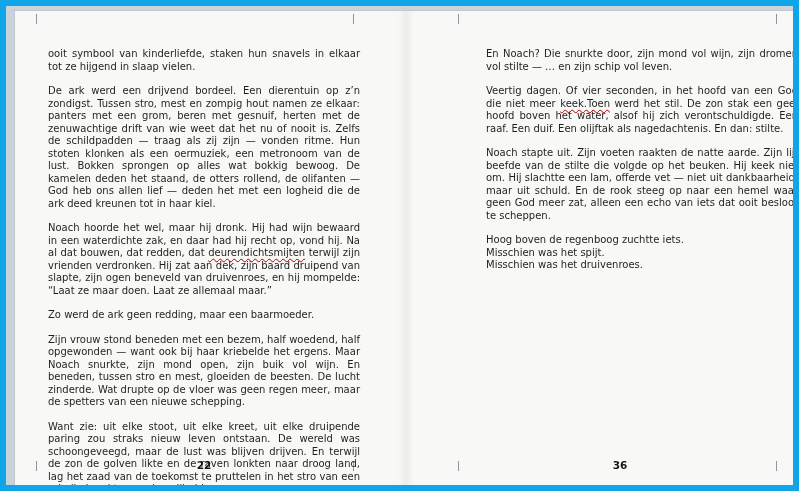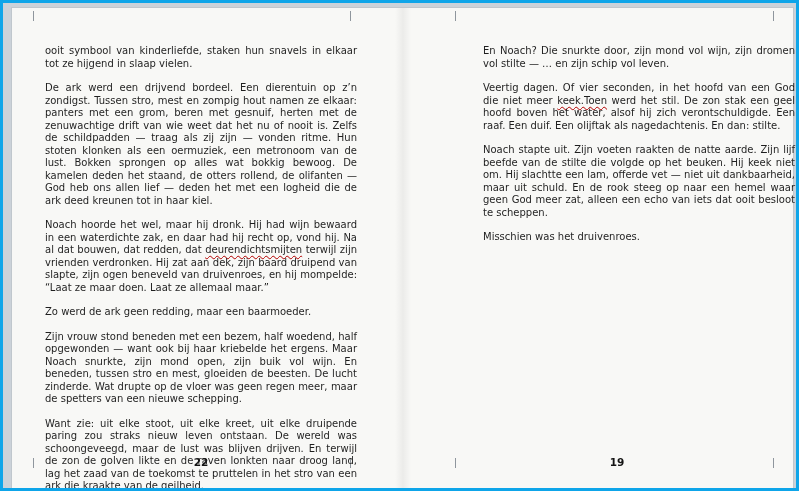--- a/index.html
+++ b/index.html
@@ -6,21 +6,21 @@
   html, body { width:799px; height:491px; }
   body {
     font-family:"DejaVu Sans", "Liberation Sans", sans-serif;
     background:#ccd3da;
     overflow:hidden;
   }
   .screen {
     position:relative;
     width:799px; height:491px;
     background:#cbd2d9;
-    border:3px solid #0ea5e9;
+    border:6px solid #0ea5e9;
     overflow:hidden;
   }
   .spread {
     position:absolute;
     left:9px; top:5px;
     width:781px; height:482px;
     background:#f8f8f6;
     box-shadow:0 0 0 1px rgba(0,0,0,0.05);
   }
   .gutter {
@@ -95,21 +95,23 @@
       <p>Zo werd de ark geen redding, maar een baarmoeder.</p>
       <p>Zijn vrouw stond beneden met een bezem, half woedend, half opgewonden — want ook bij haar kriebelde het ergens. Maar Noach snurkte, zijn mond open, zijn buik vol wijn. En beneden, tussen stro en mest, gloeiden de beesten. De lucht zinderde. Wat drupte op de vloer was geen regen meer, maar de spetters van een nieuwe schepping.</p>
       <p>Want zie: uit elke stoot, uit elke kreet, uit elke druipende paring zou straks nieuw leven ontstaan. De wereld was schoongeveegd, maar de lust was blijven drijven. En terwijl de zon de golven likte en de raven lonkten naar droog land, lag het zaad van de toekomst te pruttelen in het stro van een ark die kraakte van de geilheid.</p>
     </div>
 
     <div class="col right">
       <p>En Noach? Die snurkte door, zijn mond vol wijn, zijn dromen vol stilte — … en zijn schip vol leven.</p>
       <p><span>Veertig dagen. Of vier seconden, in het hoofd van een God die niet meer </span><span class="sp-err">keek.Toen</span><span> werd het stil. De zon stak een geel hoofd boven het water, alsof hij zich verontschuldigde. Een raaf. Een duif. Een olijftak als nagedachtenis. En dan: stilte.</span></p>
       <p>Noach stapte uit. Zijn voeten raakten de natte aarde. Zijn lijf beefde van de stilte die volgde op het beuken. Hij keek niet om. Hij slachtte een lam, offerde vet — niet uit dankbaarheid, maar uit schuld. En de rook steeg op naar een hemel waar geen God meer zat, alleen een echo van iets dat ooit besloot te scheppen.</p>
       <p>
+        <span class="line">Hoog boven de regenboog zuchtte iets.</span>
+        <span class="line">Misschien was het spijt.</span>
         <span class="line">Misschien was het druivenroes.</span>
       </p>
     </div>
 
     <div class="pagenum pn-left">22</div>
-    <div class="pagenum pn-right">19</div>
+    <div class="pagenum pn-right">36</div>
 
   </div>
 </div>
 
 </body></html>

